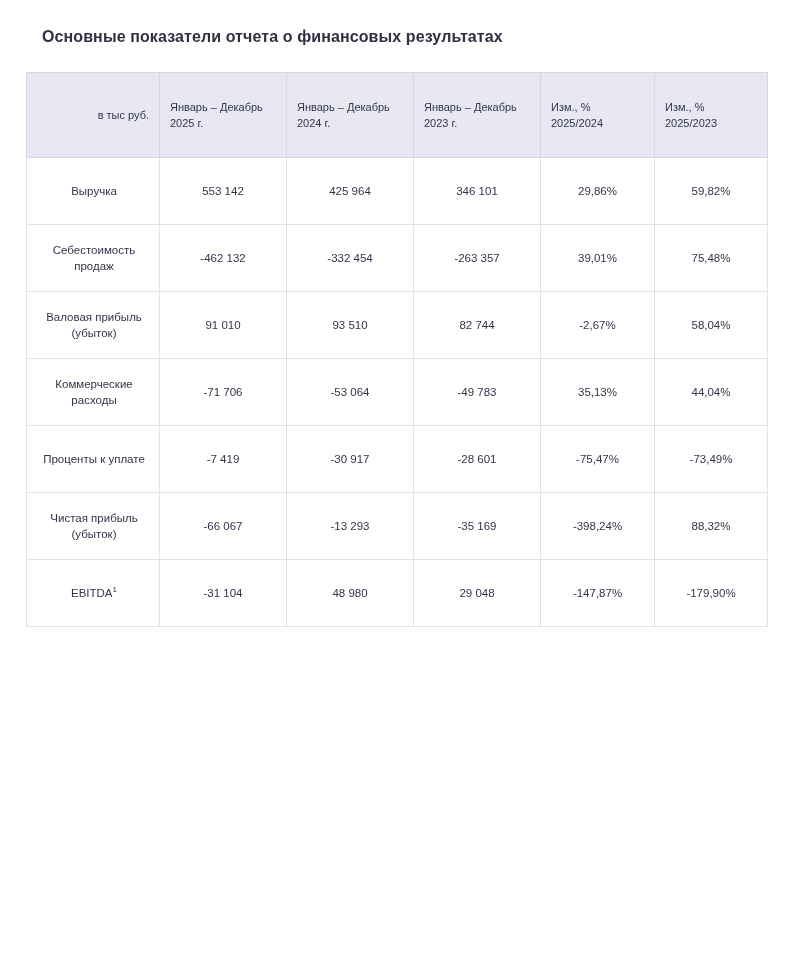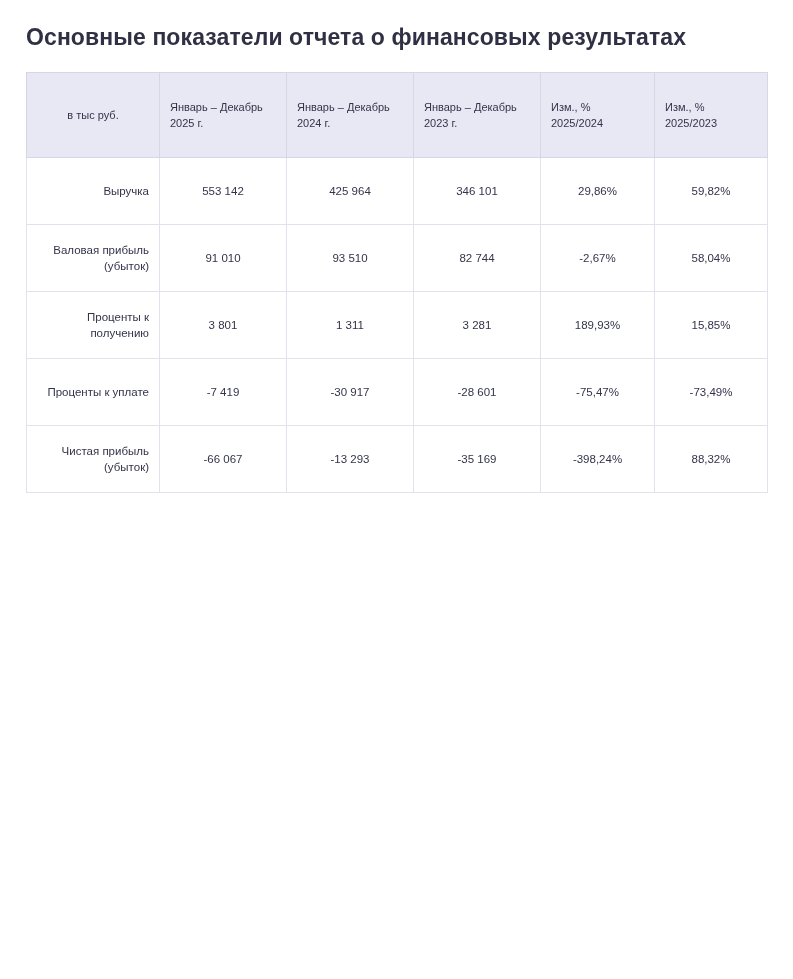--- a/index.html
+++ b/index.html
@@ -13,25 +13,25 @@
     font-family: "Liberation Sans", sans-serif;
     color: #2b2b3a;
     -webkit-font-smoothing: antialiased;
   }
   .page {
     width: 793px;
     box-sizing: border-box;
     padding: 18px 26px 10px 26px;
   }
   .doc-title {
-    font-size: 23px;
+    font-size: 16px;
     line-height: 30px;
     font-weight: bold;
     color: #2f3043;
-    margin: 4px 0 20px 0;
+    margin: 4px 0 20px 16px;
     letter-spacing: 0.1px;
   }
   table.fin-table {
     border-collapse: collapse;
     width: 741px;
     table-layout: fixed;
     font-size: 11.5px;
   }
   table.fin-table col.c0 { width: 133px; }
   table.fin-table col.c1 { width: 127px; }
@@ -46,34 +46,34 @@
     font-weight: normal;
     font-size: 11px;
     color: #33344a;
     padding: 14px 10px;
     height: 56px;
     vertical-align: middle;
     text-align: left;
     line-height: 16px;
   }
   thead th.head-label {
-    text-align: center;
+    text-align: right;
   }
   tbody td {
     border: 1px solid #e2e2ec;
     padding: 12px 10px;
     height: 42px;
     vertical-align: middle;
     text-align: center;
     color: #33344a;
     font-size: 11.5px;
     line-height: 16px;
   }
   tbody td.rowlabel {
-    text-align: right;
+    text-align: center;
     padding-left: 12px;
     color: #33344a;
   }
   tbody tr.italic-row td {
     font-style: italic;
   }
   tbody td.empty { }
   sup.fn {
     font-size: 8px;
     vertical-align: super;
@@ -109,47 +109,63 @@
     <tbody>
         <tr>
           <td class="rowlabel"><span>Выручка</span></td>
           <td>553 142</td>
           <td>425 964</td>
           <td>346 101</td>
           <td>29,86%</td>
           <td>59,82%</td>
         </tr>
         <tr>
+          <td class="rowlabel"><span>Себестоимость продаж</span></td>
+          <td>-462 132</td>
+          <td>-332 454</td>
+          <td>-263 357</td>
+          <td>39,01%</td>
+          <td>75,48%</td>
+        </tr>
+        <tr>
           <td class="rowlabel"><span>Валовая прибыль (убыток)</span></td>
           <td>91 010</td>
           <td>93 510</td>
           <td>82 744</td>
           <td>-2,67%</td>
           <td>58,04%</td>
         </tr>
         <tr>
-          <td class="rowlabel"><span>Проценты к получению</span></td>
-          <td>3 801</td>
-          <td>1 311</td>
-          <td>3 281</td>
-          <td>189,93%</td>
-          <td>15,85%</td>
+          <td class="rowlabel"><span>Коммерческие расходы</span></td>
+          <td>-71 706</td>
+          <td>-53 064</td>
+          <td>-49 783</td>
+          <td>35,13%</td>
+          <td>44,04%</td>
         </tr>
         <tr>
           <td class="rowlabel"><span>Проценты к уплате</span></td>
           <td>-7 419</td>
           <td>-30 917</td>
           <td>-28 601</td>
           <td>-75,47%</td>
           <td>-73,49%</td>
         </tr>
         <tr>
           <td class="rowlabel"><span>Чистая прибыль (убыток)</span></td>
           <td>-66 067</td>
           <td>-13 293</td>
           <td>-35 169</td>
           <td>-398,24%</td>
           <td>88,32%</td>
         </tr>
+        <tr>
+          <td class="rowlabel"><span>EBITDA</span><sup class="fn">1</sup></td>
+          <td>-31 104</td>
+          <td>48 980</td>
+          <td>29 048</td>
+          <td>-147,87%</td>
+          <td>-179,90%</td>
+        </tr>
       </tbody>
   </table>
 
 </div>
 
 </body></html>

